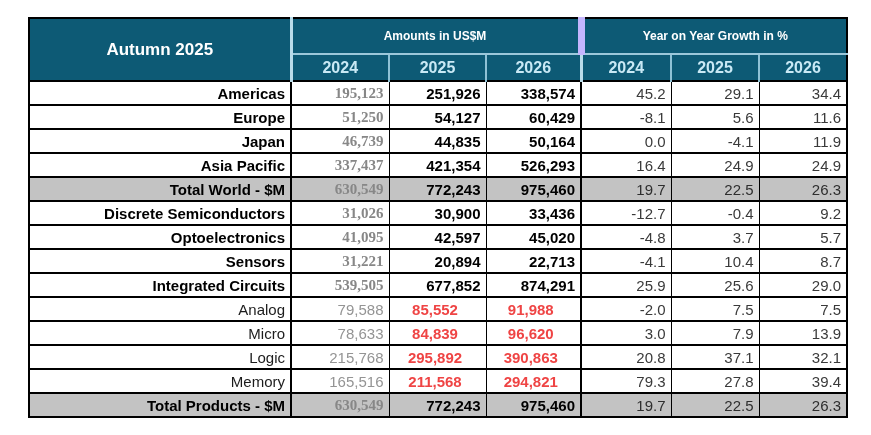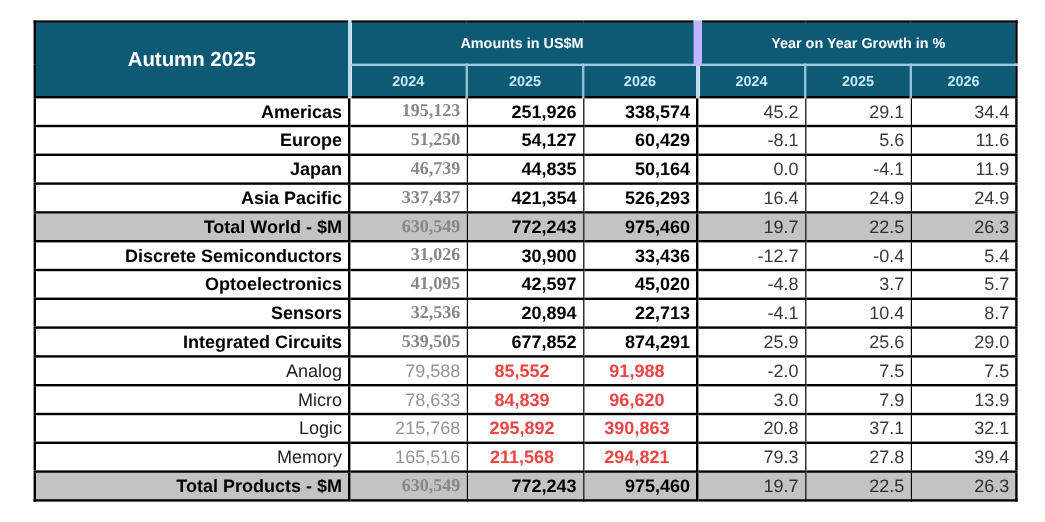--- a/index.html
+++ b/index.html
@@ -23,21 +23,21 @@
   th.title-cell{
     font-size:17px;vertical-align:middle;text-align:center;
     border-right:3px solid #b9dcea;
   }
   th.group-cell{
     font-size:12px;text-align:center;
     border-bottom:2px solid #9cc8da;
   }
   th.group-cell.growth{border-left:7px solid #c4b5fd;}
   th.year-cell{
-    font-size:12px;text-align:center;color:#c9e9f5;
+    font-size:16px;text-align:center;color:#c9e9f5;
     border-left:2px solid #8fc2d6;
   }
   th.year-cell.first{border-left:none;}
   th.year-cell.grp-start{border-left:3px solid #b9dcea;}
   
   tbody td{
     height:22px;font-size:15px;white-space:nowrap;overflow:hidden;
     border-top:2px solid #000;border-left:1px solid #000;
     padding:0 5px 0 0;vertical-align:middle;
   }
@@ -136,34 +136,34 @@
         <td class="num g25">22.5</td>
         <td class="num g26">26.3</td>
       </tr>
       <tr class="main">
         <td class="label">Discrete Semiconductors</td>
         <td class="num a24">31,026</td>
         <td class="num a25">30,900</td>
         <td class="num a26">33,436</td>
         <td class="num g24">-12.7</td>
         <td class="num g25">-0.4</td>
-        <td class="num g26">5.4</td>
+        <td class="num g26">9.2</td>
       </tr>
       <tr class="main">
         <td class="label">Optoelectronics</td>
         <td class="num a24">41,095</td>
         <td class="num a25">42,597</td>
         <td class="num a26">45,020</td>
         <td class="num g24">-4.8</td>
         <td class="num g25">3.7</td>
         <td class="num g26">5.7</td>
       </tr>
       <tr class="main">
         <td class="label">Sensors</td>
-        <td class="num a24">32,536</td>
+        <td class="num a24">31,221</td>
         <td class="num a25">20,894</td>
         <td class="num a26">22,713</td>
         <td class="num g24">-4.1</td>
         <td class="num g25">10.4</td>
         <td class="num g26">8.7</td>
       </tr>
       <tr class="main">
         <td class="label">Integrated Circuits</td>
         <td class="num a24">539,505</td>
         <td class="num a25">677,852</td>

